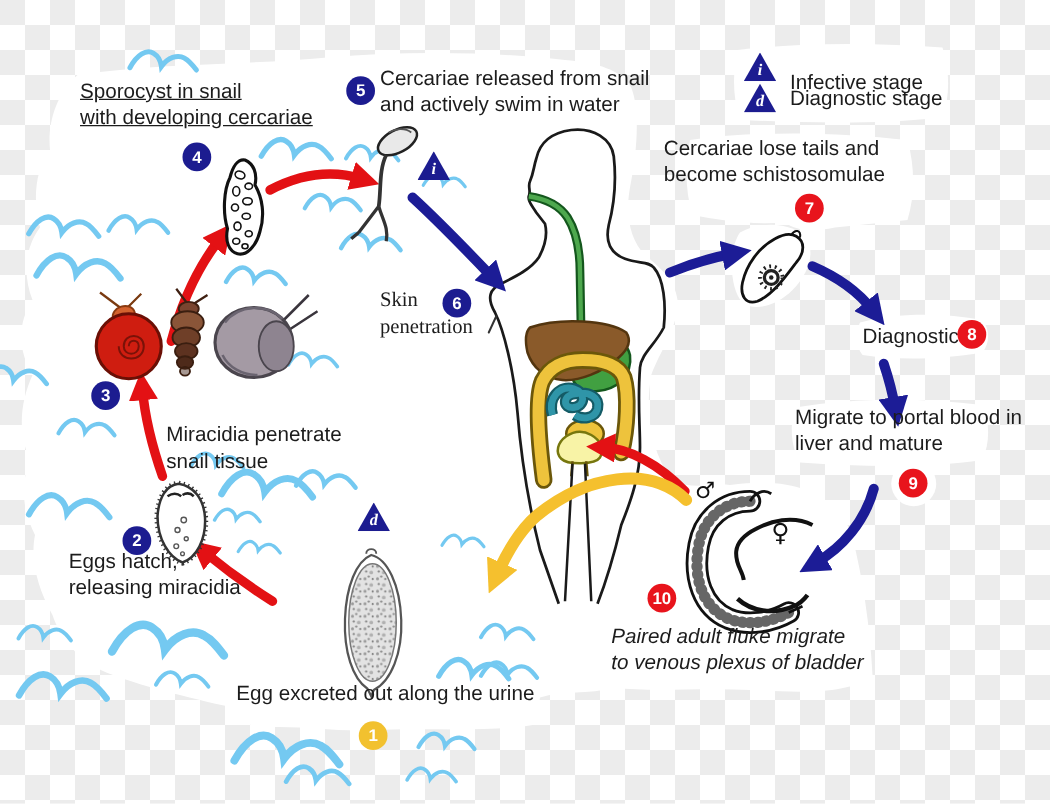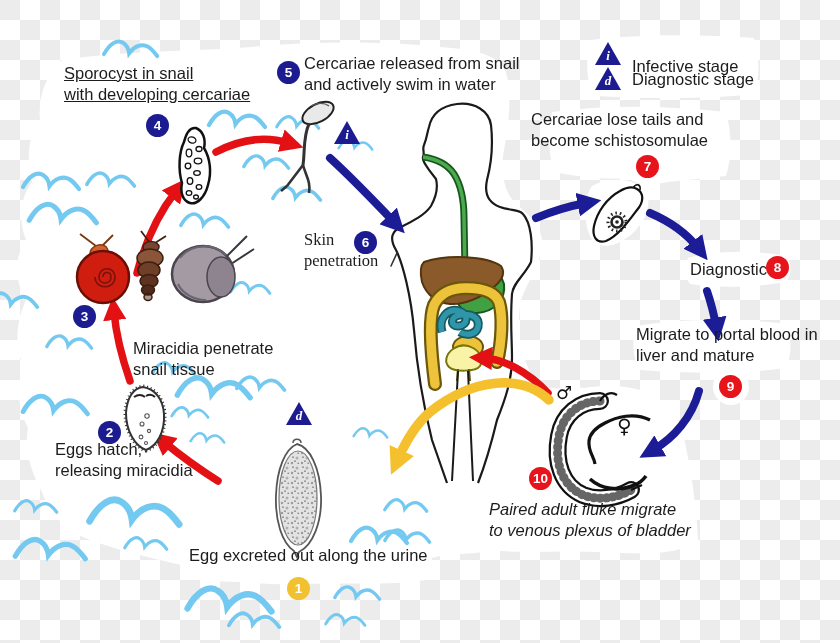--- a/index.html
+++ b/index.html
@@ -269,18 +269,18 @@
 
 <div class="badge b-yellow" style="left:287px; top:577px;">1</div>
 <div class="badge b-blue" style="left:98px;  top:421px;">2</div>
 <div class="badge b-blue" style="left:73px;  top:305px;">3</div>
 <div class="badge b-blue" style="left:146px; top:114px;">4</div>
 <div class="badge b-blue" style="left:277px; top:61px;">5</div>
 <div class="badge b-blue" style="left:354px; top:231px;">6</div>
 <div class="badge b-red" style="left:636px; top:155px;">7</div>
 <div class="badge b-red" style="left:766px; top:256px;">8</div>
 <div class="badge b-red" style="left:719px; top:375px;">9</div>
-<div class="badge b-red" style="left:529px; top:467px;text-align:center;">10</div>
+<div class="badge b-red" style="left:518px; top:467px;text-align:center;">10</div>
 
 <div class="gsym" style="left:556px; top:382px; font-size:18px;">♂</div>
 <div class="gsym" style="left:617px; top:414px; font-size:20px;">♀</div>
 
 </div>
 
 </body></html>

